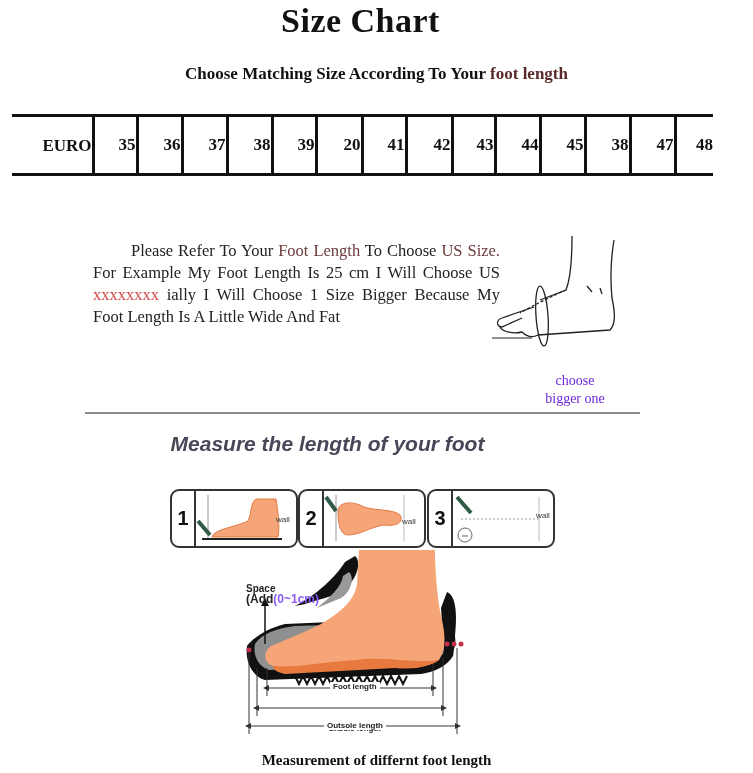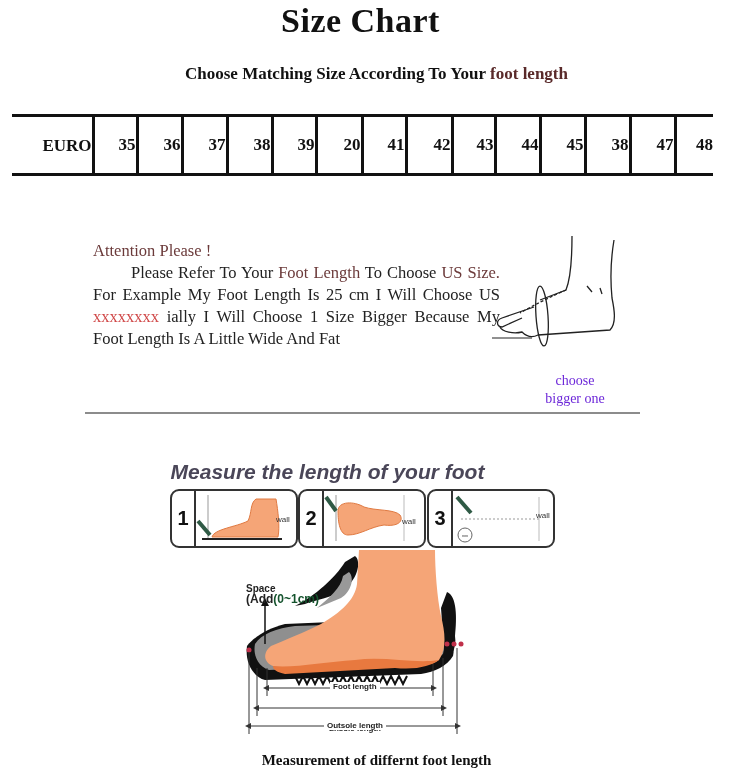--- a/index.html
+++ b/index.html
@@ -26,36 +26,36 @@
   #attention .brown { color: #6b3a3a; }
   #attention .red { color: #d04848; }
   #attention .indent { display: inline-block; width: 38px; }
 
   #foot-sketch { left: 492px; top: 228px; }
   #choose-bigger { left: 530px; top: 372px; width: 90px; text-align: center; font-size: 14px; line-height: 18px; color: #6d28d9; }
   #divider { left: 85px; top: 412px; width: 555px; height: 2px; background: #8c8c8c; }
 
   #measure-title { left: 0; width: 655px; top: 432px; text-align: center;
                    font-family: "Liberation Sans", "DejaVu Sans", sans-serif; font-style: italic; font-weight: bold;
-                   font-size: 21px; color: #4a4658; margin-top: 28px; }
+                   font-size: 21px; color: #4a4658; }
 
   .step { top: 489px; height: 55px; border: 2px solid #333; border-radius: 9px; background: #fff; }
   .step .num { position: absolute; left: 0; top: 0; width: 22px; height: 55px; border-right: 2px solid #333;
                font-family: "Liberation Sans", "DejaVu Sans", sans-serif; font-weight: bold; font-size: 20px;
                line-height: 55px; text-align: center; }
   .step .wall { position: absolute; font-family: "Liberation Sans", "DejaVu Sans", sans-serif; font-size: 8px; color: #333; }
   #step1 { left: 170px; width: 124px; }
   #step2 { left: 298px; width: 124px; }
   #step3 { left: 427px; width: 124px; }
 
   #shoe-diagram { left: 225px; top: 548px; }
   .diag-label { position: absolute; font-family: "Liberation Sans", "DejaVu Sans", sans-serif; font-weight: bold; font-size: 8px; color: #222; background: #fff; padding: 0 3px; }
   #space-label { left: 246px; top: 583px; font-family: "Liberation Sans", "DejaVu Sans", sans-serif; font-weight: bold; font-size: 10px; color: #222; line-height: 11px; }
   #space-label .small { font-size: 12px; }
-  #space-label .red { color: #14532d; font-size: 12px; }
+  #space-label .red { color: #8b5cf6; font-size: 12px; }
 
   #caption { left: 0; width: 753px; top: 752px; text-align: center; font-size: 15px; font-weight: bold; }
 </style>
 </head>
 <body>
 
 <div id="title" class="abs">Size Chart</div>
 <div id="subtitle" class="abs"><span>Choose Matching Size According To Your </span><span class="hl">foot length</span></div>
 
 <table id="size-table" class="abs">
@@ -91,21 +91,20 @@
     <td>44</td>
     <td>45</td>
     <td>38</td>
     <td>47</td>
     <td>48</td>
   </tr>
 </tbody>
   </table>
 
 <div id="attention" class="abs">
-  <div class="head">Attention Please !</div>
   <div><span class="indent"></span><span>Please Refer To Your </span><span class="brown">Foot Length</span><span> To Choose </span><span class="brown">US Size.</span><span> For Example My Foot Length Is 25 cm I Will Choose US </span><span class="red">xxxxxxxx</span><span> ially I Will Choose 1 Size Bigger Because My Foot Length Is A Little Wide And Fat</span></div>
 </div>
 
 <svg id="foot-sketch" class="abs" width="130" height="140" viewBox="0 0 130 140">
   <g fill="none" stroke="#222" stroke-width="1.3">
     <path d="M80 8 C80 35 78 52 74 62 L48 72"></path>
     <path d="M74 62 C60 68 40 78 28 85" stroke-dasharray="3 2"></path>
     <path d="M42 79 L10 90 C4 92 4 98 10 99 L30 90"></path>
     <path d="M8 99 C10 104 22 106 30 104 C34 108 40 110 46 107 L118 102 C125 95 122 80 120 70 C118 50 119 30 122 12"></path>
     <ellipse cx="50" cy="88" rx="6" ry="30" transform="rotate(-4 50 88)"></ellipse>

